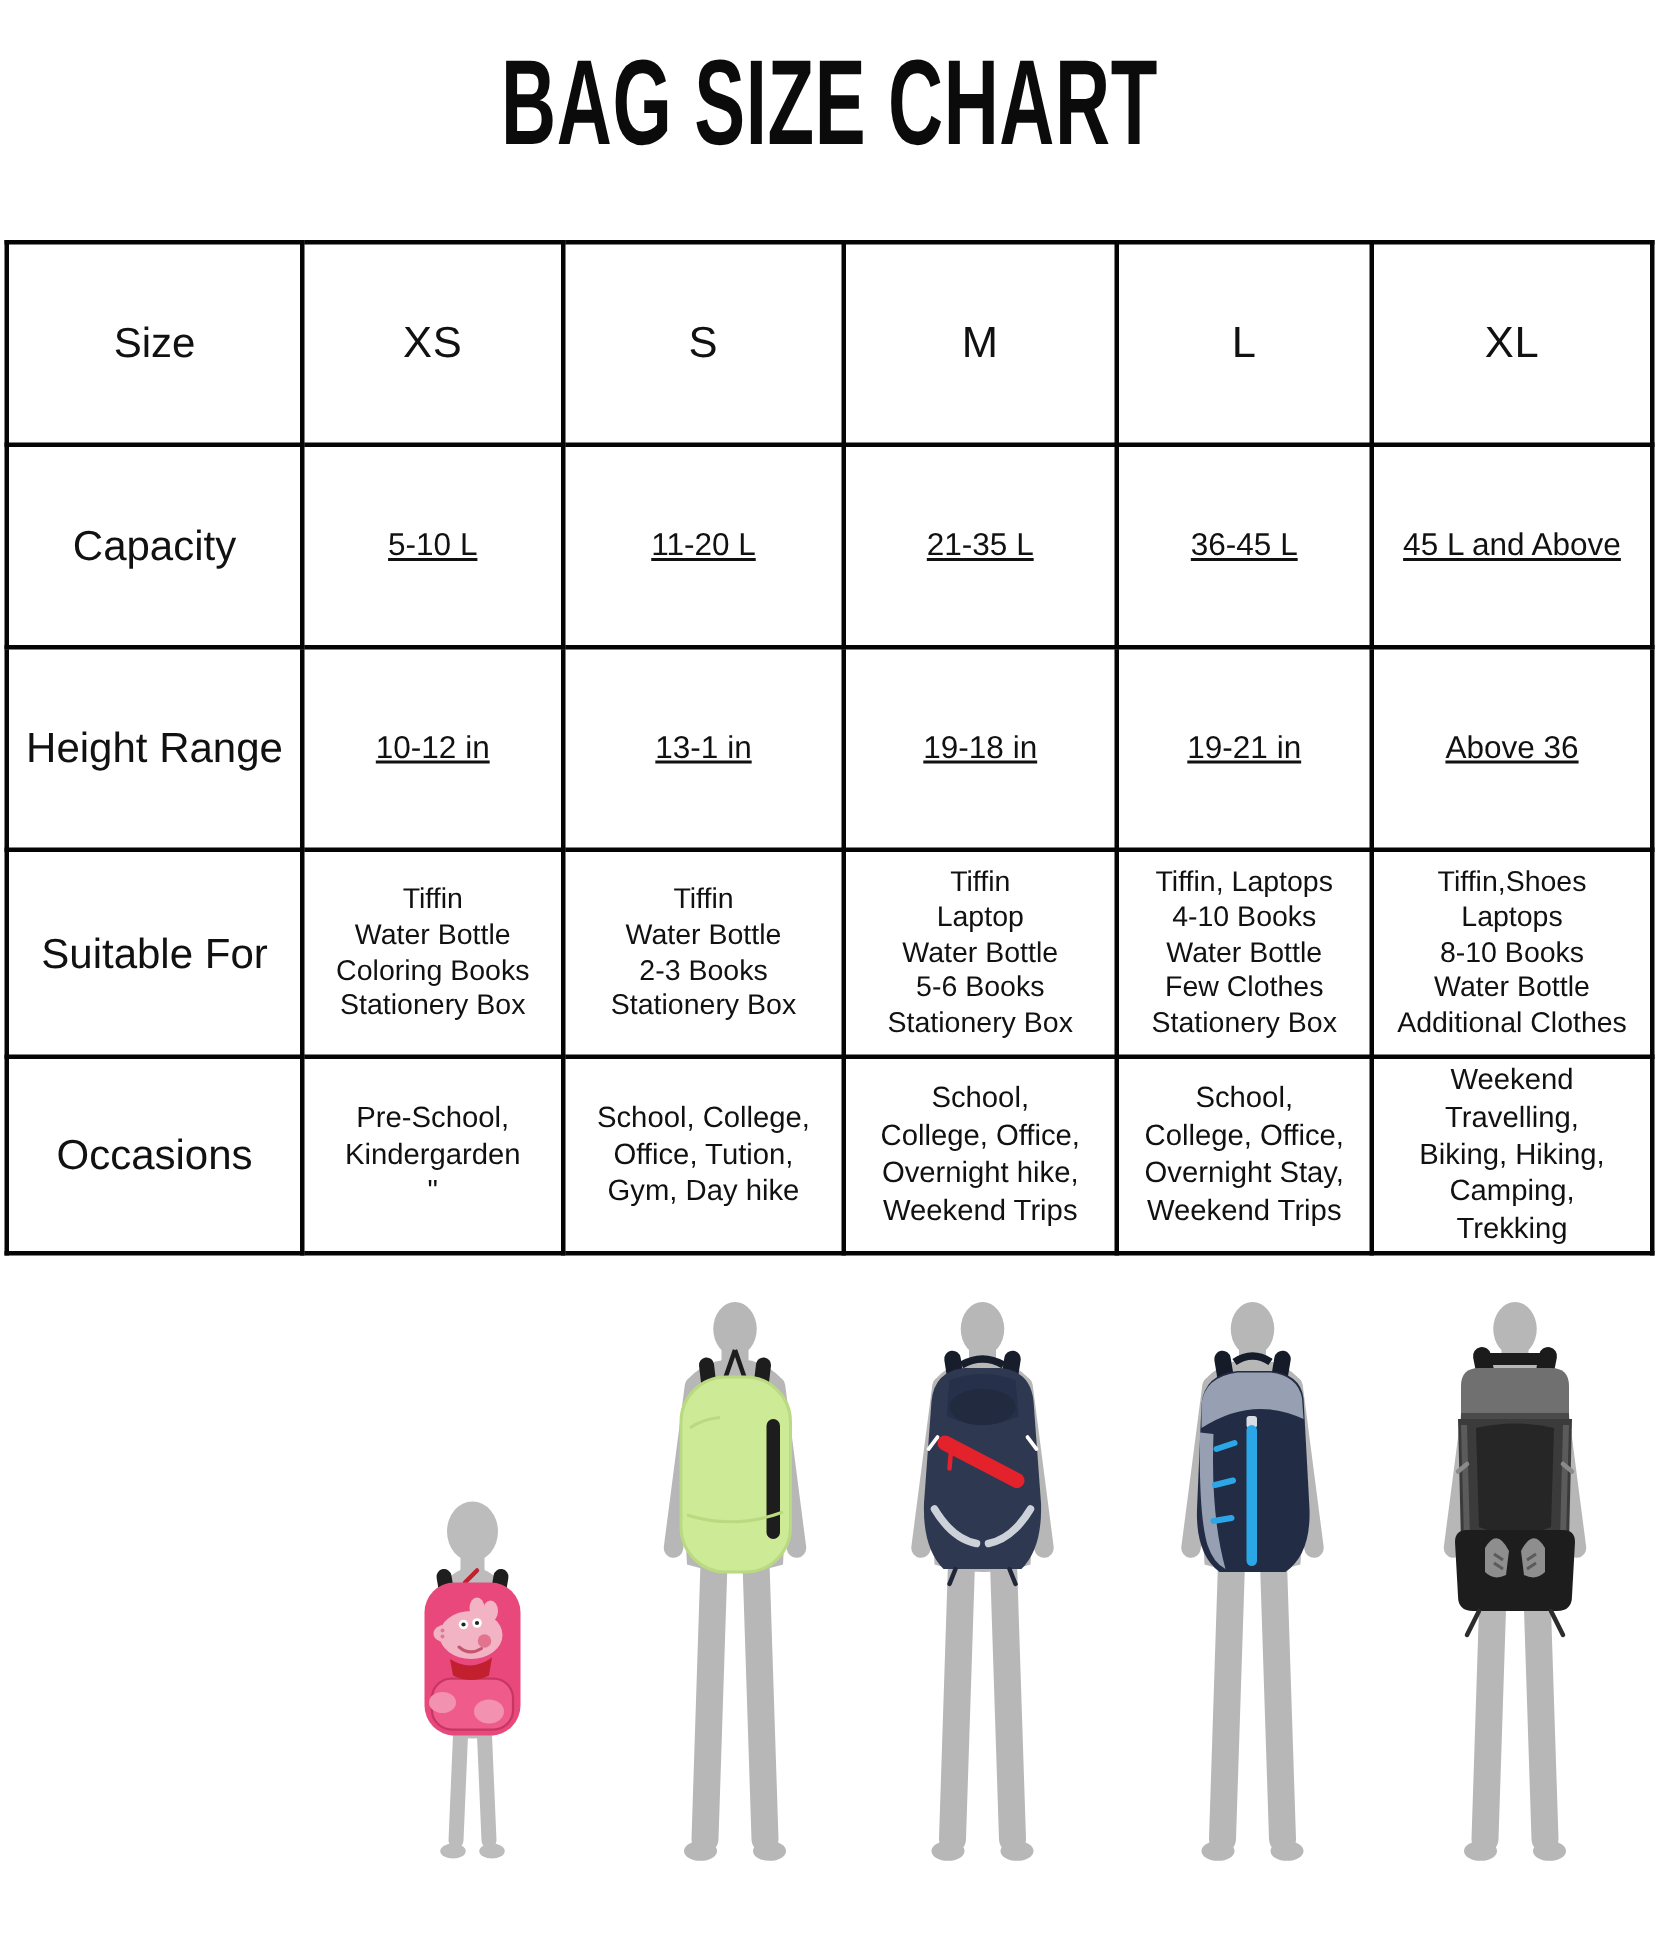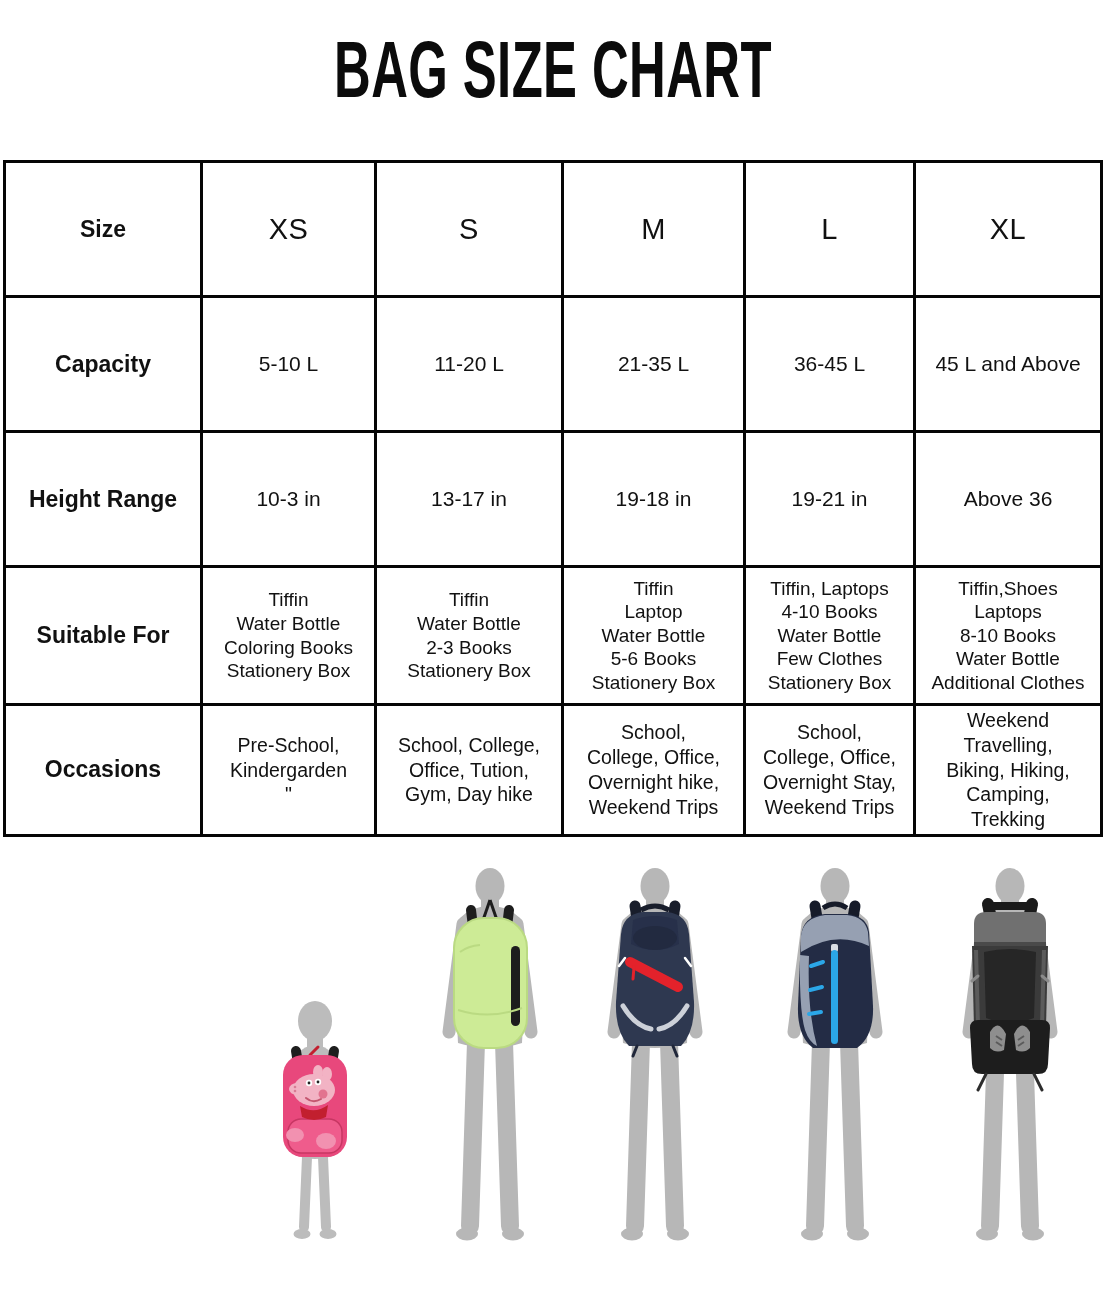--- a/index.html
+++ b/index.html
@@ -12,23 +12,23 @@
     transform:scale(0.82,1.30); transform-origin:center; letter-spacing:0.5px; white-space:nowrap;
   }
 
   table.sizechart { position:absolute; left:3px; top:160px; width:1097px; border-collapse:collapse; table-layout:fixed; background:#fff; }
   .sizechart td, .sizechart th { border:3px solid #050505; text-align:center; vertical-align:middle; padding:2px 6px; }
   .sizechart tr:nth-child(1) { height:135px; }
   .sizechart tr:nth-child(2) { height:135px; }
   .sizechart tr:nth-child(3) { height:135px; }
   .sizechart tr:nth-child(4) { height:138px; }
   .sizechart tr:nth-child(5) { height:127px; }
-  .sizechart th { font-weight:bold; font-size:23px; }
+  .sizechart th { font-weight:normal; font-size:28px; }
   .cell-size { font-size:29px; letter-spacing:0.5px; }
-  .cell-val { font-size:21px; }
+  .cell-val { font-size:21px;text-decoration:underline; }
   .cell-multi { font-size:19px; line-height:1.24; white-space:pre-line; }
   .cell-occ { font-size:19.5px; line-height:1.27; white-space:pre-line; }
 
   .figures { position:absolute; left:0; top:840px; width:1105px; height:460px; }
   .fig { position:absolute; display:block; }
 </style>
 </head>
 <body>
 
 <div class="page">
@@ -58,22 +58,22 @@
     <tr>
       <th>Capacity</th>
       <td class="cell-val">5-10 L</td>
       <td class="cell-val">11-20 L</td>
       <td class="cell-val">21-35 L</td>
       <td class="cell-val">36-45 L</td>
       <td class="cell-val">45 L and Above</td>
     </tr>
     <tr>
       <th>Height Range</th>
-      <td class="cell-val">10-3 in</td>
-      <td class="cell-val">13-17 in</td>
+      <td class="cell-val">10-12 in</td>
+      <td class="cell-val">13-1 in</td>
       <td class="cell-val">19-18 in</td>
       <td class="cell-val">19-21 in</td>
       <td class="cell-val">Above 36</td>
     </tr>
     <tr>
       <th>Suitable For</th>
       <td class="cell-multi">Tiffin
 Water Bottle
 Coloring Books
 Stationery Box</td>

